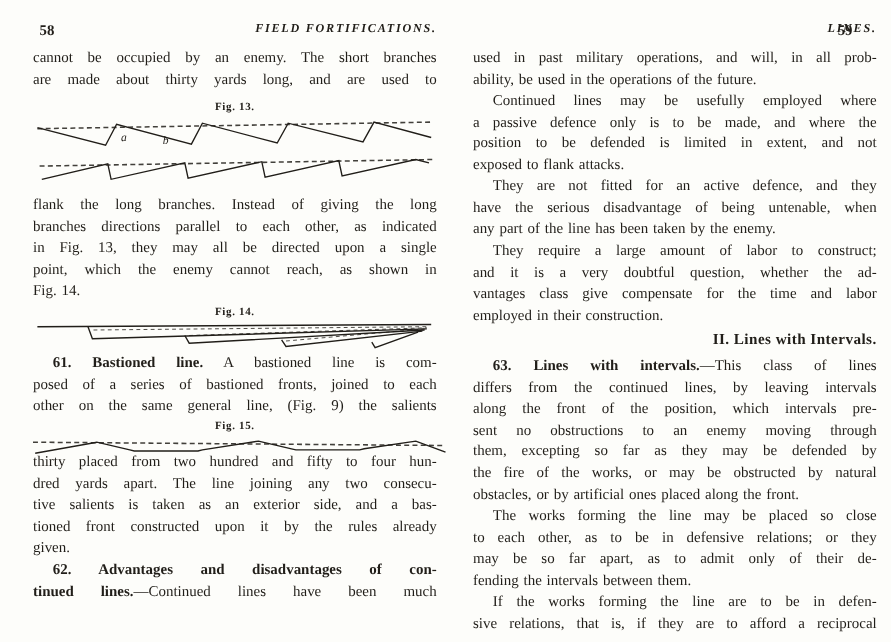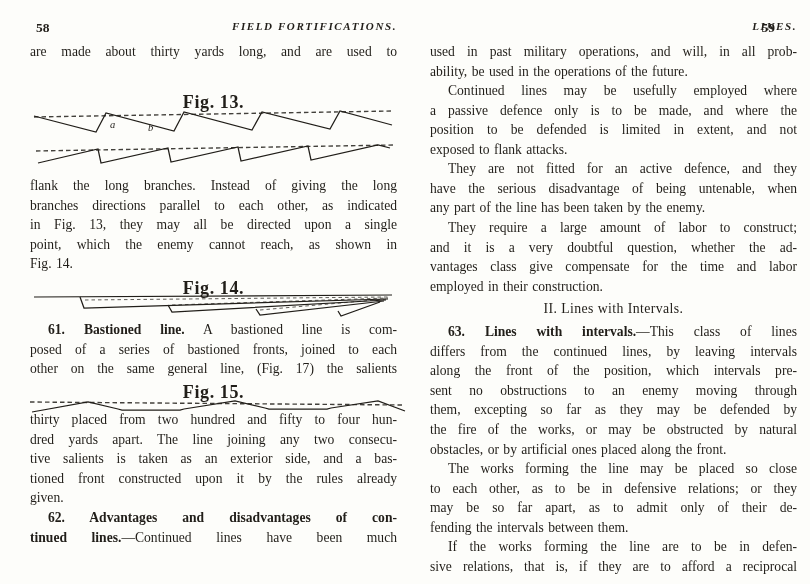--- a/index.html
+++ b/index.html
@@ -19,43 +19,44 @@
     font-weight:bold;font-style:italic;font-size:11px;letter-spacing:1.6px;
   }
   .pgnum{position:absolute;font-weight:bold;font-size:13.5px;top:0;}
   .pgnum.pl{left:6px;}
   .pgnum.pr{right:22px;}
   .para{font-size:13.6px;line-height:19.6px;word-spacing:1px;}
   .tline{text-align:justify;text-align-last:justify;white-space:normal;}
   .tline.last{text-align-last:left;}
   .tline.ind{text-indent:18px;}
   .caption{
-    text-align:center;font-weight:bold;font-size:18px;letter-spacing:.6px;
+    text-align:center;font-weight:bold;font-size:10px;letter-spacing:.6px;
   }
   .sec-heading{
-    text-align:center;font-weight:normal;font-size:13.8px;letter-spacing:.4px;
+    text-align:right;font-weight:bold;font-size:13.8px;letter-spacing:.4px;
   }
   figure{margin:0;}
   svg{display:block;}
   .stroke{stroke:var(--ink,#211e19);fill:none;stroke-width:1.25;}
   .dash{stroke:var(--ink,#211e19);fill:none;stroke-width:1.4;stroke-dasharray:4.5,3;opacity:.85;}
   .dash-thin{stroke:var(--ink,#211e19);fill:none;stroke-width:.9;stroke-dasharray:3.5,3;opacity:.8;}
   .fig-letter{font-style:italic;font-size:10.5px;fill:var(--ink,#211e19);font-family:"Liberation Serif",serif;}
 </style>
 </head>
 <body style="--ink: #211e19; --paper: #fdfdfa;">
 
 <div class="page-col" id="left-col">
 
   <div class="blk hdr" style="top:20px;">
     <span class="pgnum pl">58</span>
     <span class="running-title">FIELD FORTIFICATIONS.</span>
   </div>
 
   <div class="blk para" style="top:42px;">
+      <div class="tline">cannot be occupied by an enemy.  The short branches</div>
       <div class="tline">are made about thirty yards long, and are used to</div>
     </div>
 
   <div class="blk caption" style="top:92px;">Fig. 13.</div>
 
   <figure class="blk" style="top:106px;">
     <svg width="367" height="64" viewBox="0 0 367 64">
       <line class="dash" x1="4" y1="11" x2="362" y2="5"></line>
       <path class="stroke" d="M4,10 L66,26 L76,7 L144,25 L154,6 L222,24 L232,6 L300,23 L310,5 L362,19"></path>
       <text class="fig-letter" x="80" y="22">a</text>
@@ -84,21 +85,21 @@
       <path class="stroke" d="M50,6 L54,17 L358,8"></path>
       <path class="stroke" d="M138,14 L142,21 L356,9"></path>
       <path class="stroke" d="M226,18 L230,24 L354,10"></path>
       <path class="stroke" d="M308,20 L311,25 L350,11"></path>
     </svg>
   </figure>
 
   <div class="blk para" style="top:320px;">
       <div class="tline ind"><b>61. Bastioned line.</b>  A bastioned line is com-</div>
       <div class="tline">posed of a series of bastioned fronts, joined to each</div>
-      <div class="tline">other on the same general line, (Fig. 17) the salients</div>
+      <div class="tline">other on the same general line, (Fig. 9) the salients</div>
     </div>
 
   <div class="blk caption" style="top:382px;">Fig. 15.</div>
 
   <figure class="blk" style="top:395px;">
     <svg width="377" height="21" viewBox="0 0 377 21">
       <line class="dash" x1="0" y1="7" x2="374" y2="10"></line>
       <path class="stroke" d="M2,17 L58,7 L88,14 L92,15 L150,15 L154,14 L205,6 L235,13 L239,14 L297,14 L301,13 L348,6 L375,16"></path>
     </svg>
   </figure>

